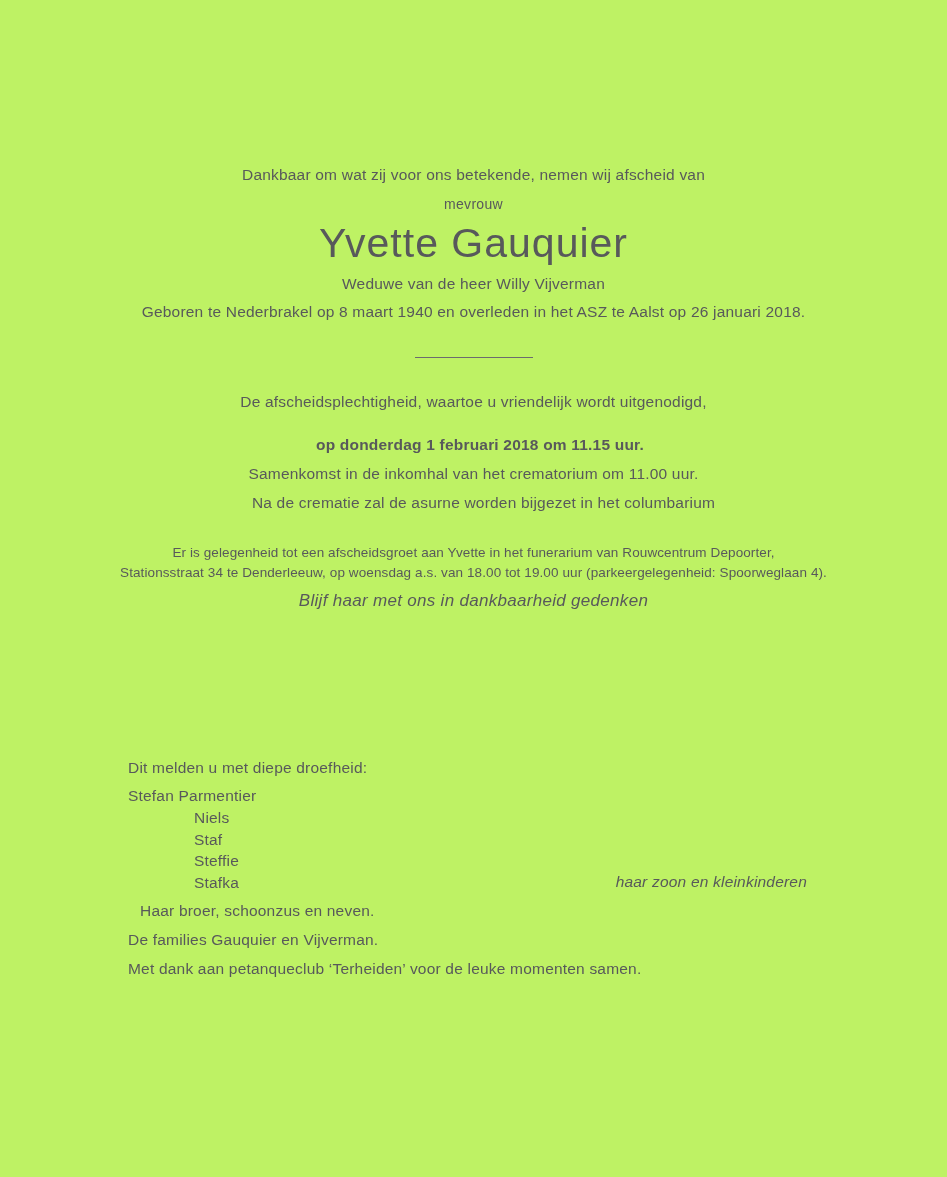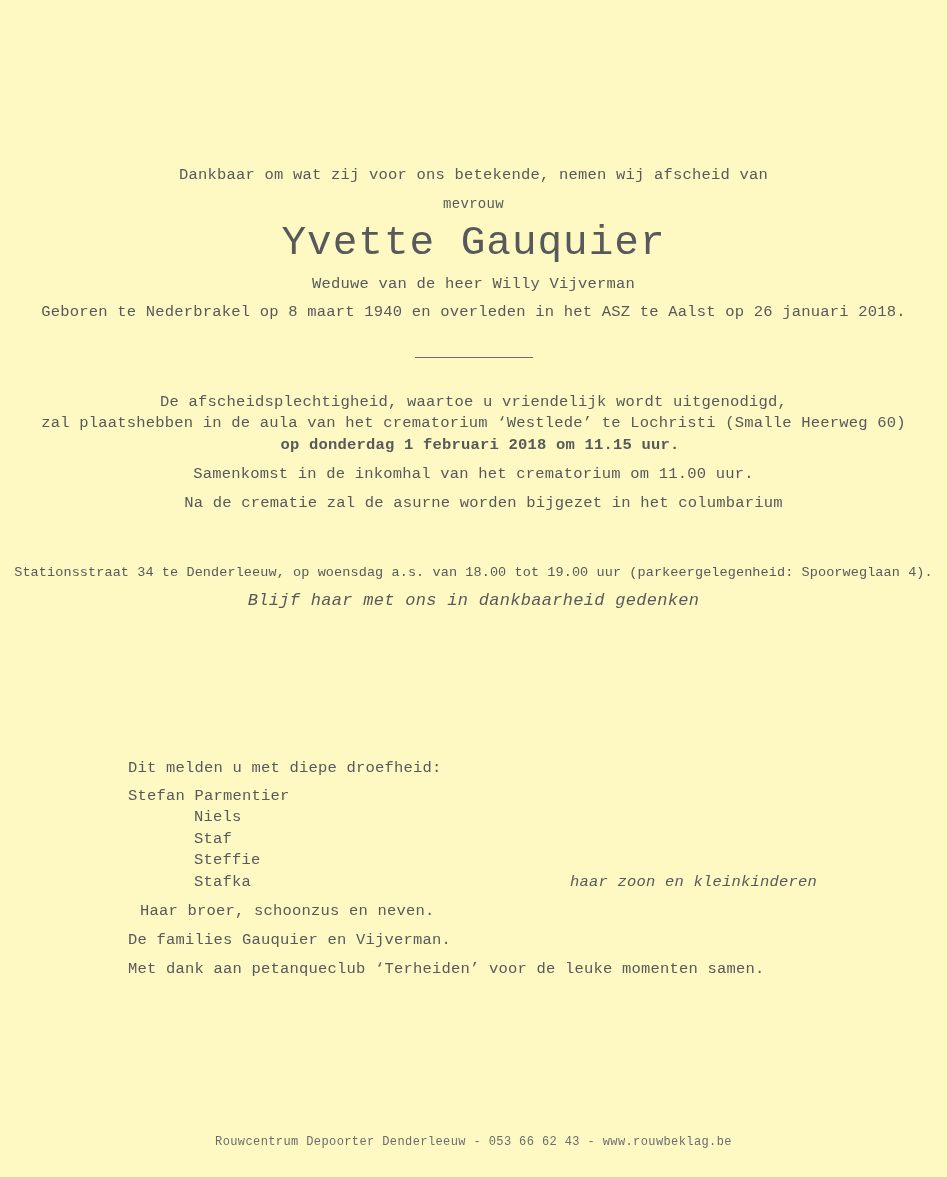--- a/index.html
+++ b/index.html
@@ -5,22 +5,22 @@
   html, body {
     margin: 0;
     padding: 0;
     background: #e8e8e8;
   }
   .page {
     position: relative;
     width: 947px;
     height: 1177px;
     margin: 0 auto;
-    background: #fef9c3;
-    font-family: Liberation Mono, monospace;
+    background: #bef264;
+    font-family: Liberation Sans, sans-serif;
     color: #58595b;
     overflow: hidden;
   }
   .center {
     position: absolute;
     left: 0;
     right: 0;
     text-align: center;
     white-space: nowrap;
   }
@@ -77,48 +77,47 @@
   <div class="center title" style="top:220px;">Yvette Gauquier</div>
 
   <div class="center fs15" style="top:275px;">Weduwe van de heer Willy Vijverman</div>
 
   <div class="center fs15" style="top:303px;">Geboren te Nederbrakel op 8 maart 1940 en overleden in het ASZ te Aalst op 26 januari 2018.</div>
 
   <div class="divider"></div>
 
   <div class="center fs15" style="top:393px;">De afscheidsplechtigheid, waartoe u vriendelijk wordt uitgenodigd,</div>
 
-  <div class="center fs15" style="top:414px;">zal plaatshebben in de aula van het crematorium ‘Westlede’ te Lochristi (Smalle Heerweg 60)</div>
 
   <div class="center fs15 bold" style="top:436px;">op donderdag 1 februari 2018 om 11.15 uur.</div>
 
   <div class="center fs15" style="top:465px;">Samenkomst in de inkomhal van het crematorium om 11.00 uur.</div>
 
   <div class="center fs15" style="top:494px;padding-left:20px;">Na de crematie zal de asurne worden bijgezet in het columbarium</div>
 
 
+  <div class="center fs13" style="top:545px;">Er is gelegenheid tot een afscheidsgroet aan Yvette in het funerarium van Rouwcentrum Depoorter,</div>
 
   <div class="center fs13" style="top:565px;">Stationsstraat 34 te Denderleeuw, op woensdag a.s. van 18.00 tot 19.00 uur (parkeergelegenheid: Spoorweglaan 4).</div>
 
   <div class="center italic" style="top:591px; font-size:17px; letter-spacing:0.3px;">Blijf haar met ons in dankbaarheid gedenken</div>
 
   <div class="left fs15" style="top:759px; left:128px;">Dit melden u met diepe droefheid:</div>
 
   <div class="left fs15" style="top:787px; left:128px;">Stefan Parmentier</div>
 
   <div class="names-list">
     <div>Niels</div>
     <div>Staf</div>
     <div>Steffie</div>
     <div>Stafka</div>
   </div>
 
-  <div class="left fs15 italic" style="top:873px; right:130px;">haar zoon en kleinkinderen</div>
+  <div class="left fs15 italic" style="top:873px; right:140px;">haar zoon en kleinkinderen</div>
 
   <div class="left fs15" style="top:902px; left:140px;">Haar broer, schoonzus en neven.</div>
 
   <div class="left fs15" style="top:931px; left:128px;">De families Gauquier en Vijverman.</div>
 
   <div class="left fs15" style="top:960px; left:128px;">Met dank aan petanqueclub ‘Terheiden’ voor de leuke momenten samen.</div>
 
-  <div class="footer">Rouwcentrum Depoorter Denderleeuw - 053 66 62 43 - www.rouwbeklag.be</div>
 
 </div>
 
 </body></html>

